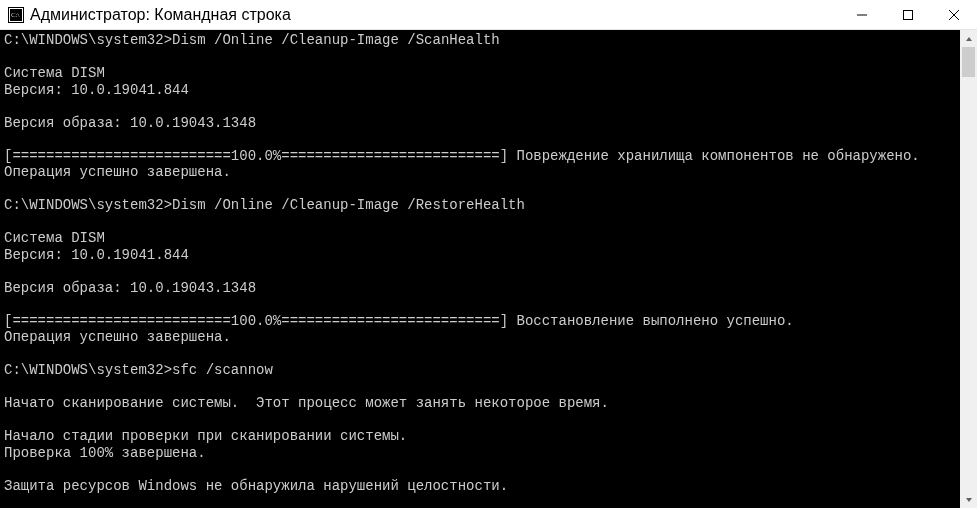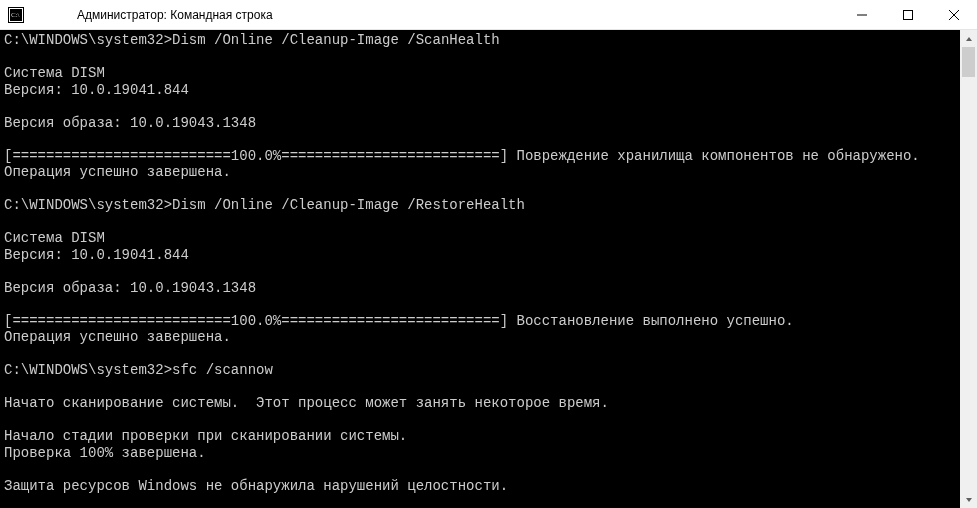--- a/index.html
+++ b/index.html
@@ -22,26 +22,25 @@
   .titlebar-icon {
     width: 16px;
     height: 16px;
     margin-right: 6px;
     display: inline-flex;
     align-items: center;
     justify-content: center;
   }
   .titlebar-icon svg { width: 16px; height: 16px; }
   .titlebar-text {
-    font-size: 12px;
+    font-size: 16px;
     color: #000;
     flex: 1;
     white-space: nowrap;
     overflow: hidden;
-    margin-left: 47px;
   }
   .titlebar-controls {
     display: flex;
     height: 100%;
   }
   .tb-btn {
     width: 46px;
     height: 100%;
     display: flex;
     align-items: center;

